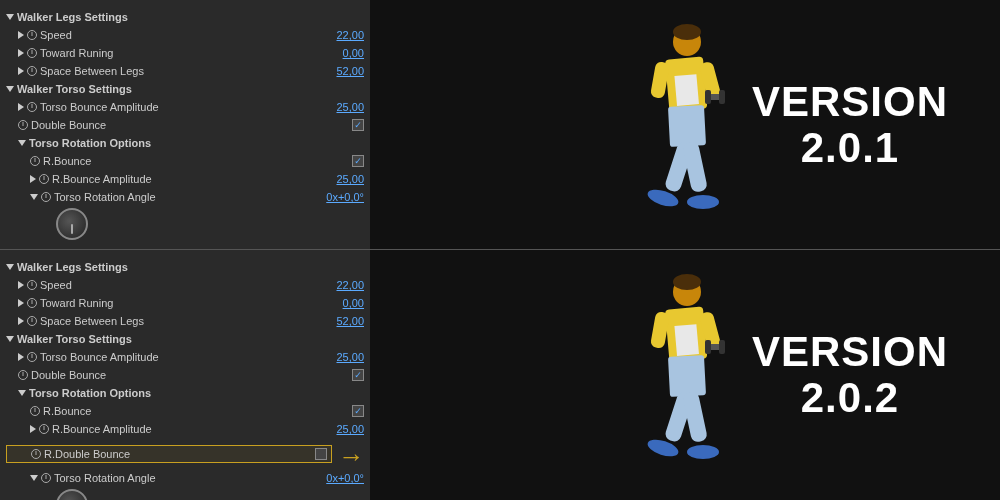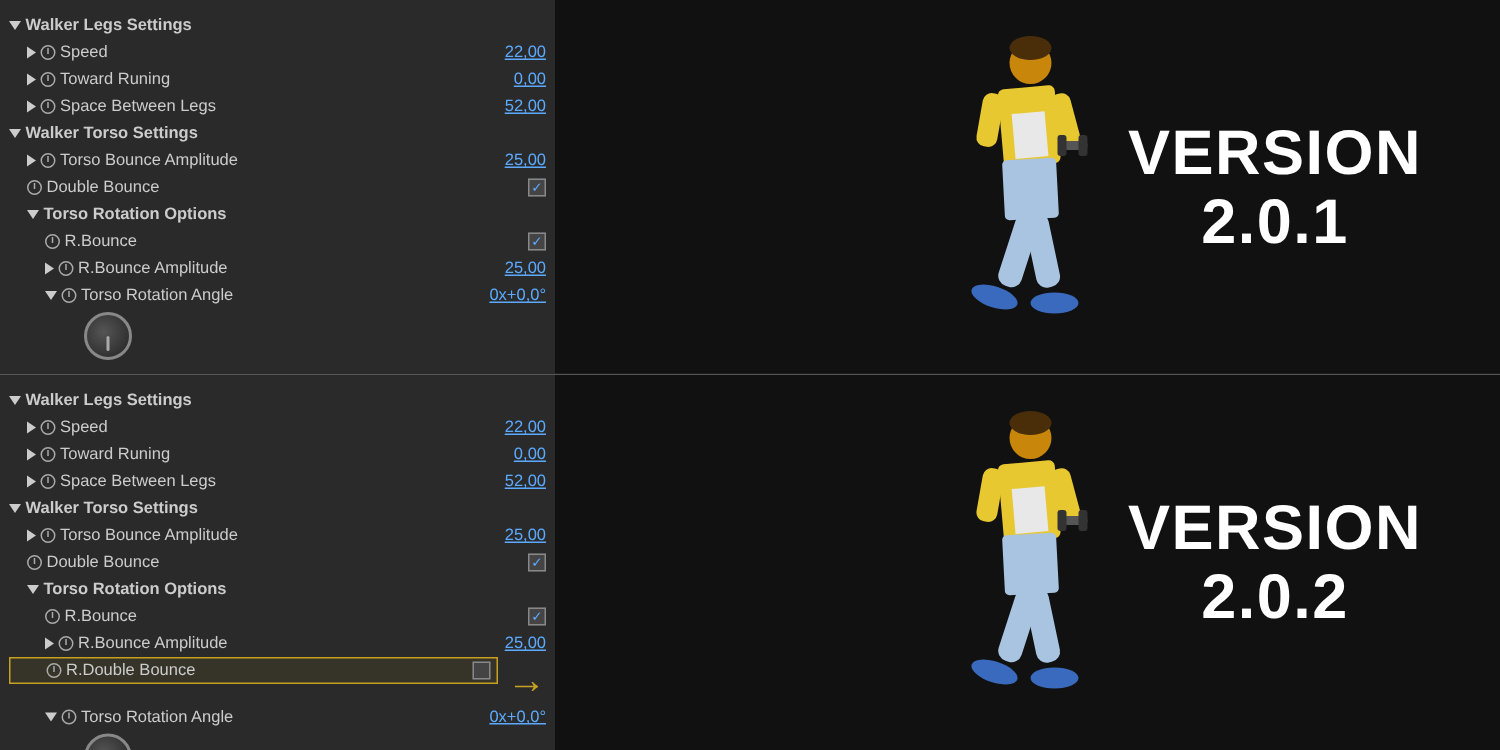--- a/index.html
+++ b/index.html
@@ -357,21 +357,21 @@
       <span class="checkbox checked"></span>
     </div>
 
     <div class="setting-row indent-2">
       <span class="triangle triangle-right"></span>
       <span class="clock-icon"></span>
       <span class="label-text">R.Bounce Amplitude</span>
       <span class="value-blue">25,00</span>
     </div>
 
-    <div style="display:flex; align-items:flex-start;">
+    <div style="display:flex; align-items:center;">
       <div class="setting-row indent-2 highlighted" style="flex:1; min-width:0; padding-right:4px;">
         <span class="clock-icon"></span>
         <span class="label-text">R.Double Bounce</span>
         <span class="checkbox"></span>
       </div>
       <span class="arrow-icon">←</span>
     </div>
 
     <div class="setting-row indent-2">
       <span class="triangle triangle-down"></span>

